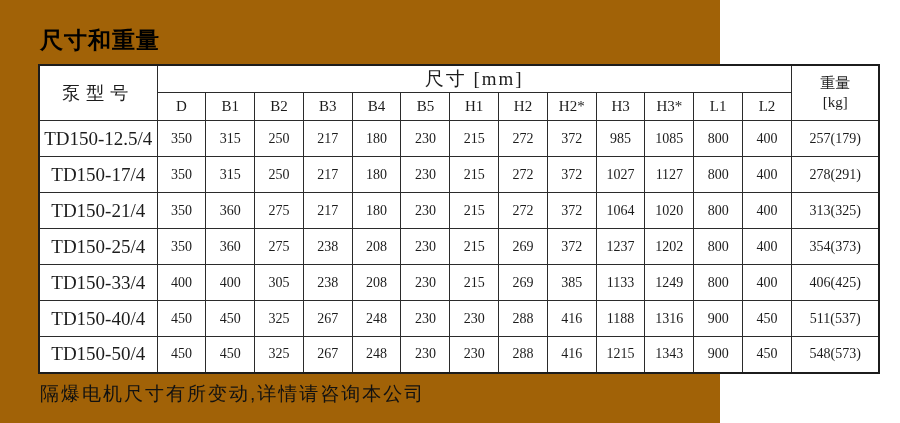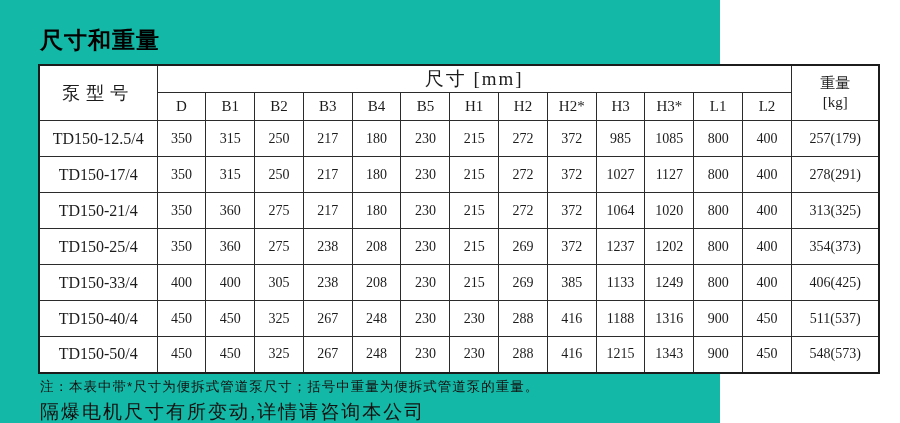--- a/index.html
+++ b/index.html
@@ -9,21 +9,21 @@
     width: 900px;
     height: 423px;
     overflow: hidden;
     font-family: "Liberation Serif", "DejaVu Serif", serif;
     color: #1a1a1a;
   }
   .page {
     position: relative;
     width: 720px;
     height: 423px;
-    background: #14b8a6;
+    background: #a16207;
   }
   .doc-title {
     position: absolute;
     left: 40px;
     top: 25px;
     font-family: "Liberation Sans", "DejaVu Sans", sans-serif;
     font-weight: 700;
     font-size: 23px;
     letter-spacing: 1px;
     color: #000000;
@@ -63,21 +63,21 @@
   }
   tr.subhead th {
     height: 27px;
     font-size: 15px;
   }
   th.weight-head {
     font-size: 15px;
     line-height: 1.3;
   }
   tbody tr { height: 36px; }
-  tbody td.model-cell { font-size: 16px; }
+  tbody td.model-cell { font-size: 19px; }
   .notes {
     position: absolute;
     left: 40px;
     top: 378px;
     font-family: "Liberation Sans", "DejaVu Sans", sans-serif;
     color: #111111;
   }
   .note-line1 {
     font-size: 13.5px;
     letter-spacing: 1px;
@@ -245,17 +245,16 @@
           <td>1215</td>
           <td>1343</td>
           <td>900</td>
           <td>450</td>
           <td>548(573)</td>
         </tr>
       </tbody>
   </table>
 
   <div class="notes">
-    <div class="note-line1">注：本表中带*尺寸为便拆式管道泵尺寸；括号中重量为便拆式管道泵的重量。</div>
     <div class="note-line2">隔爆电机尺寸有所变动,详情请咨询本公司</div>
   </div>
 
 </div>
 
 </body></html>

